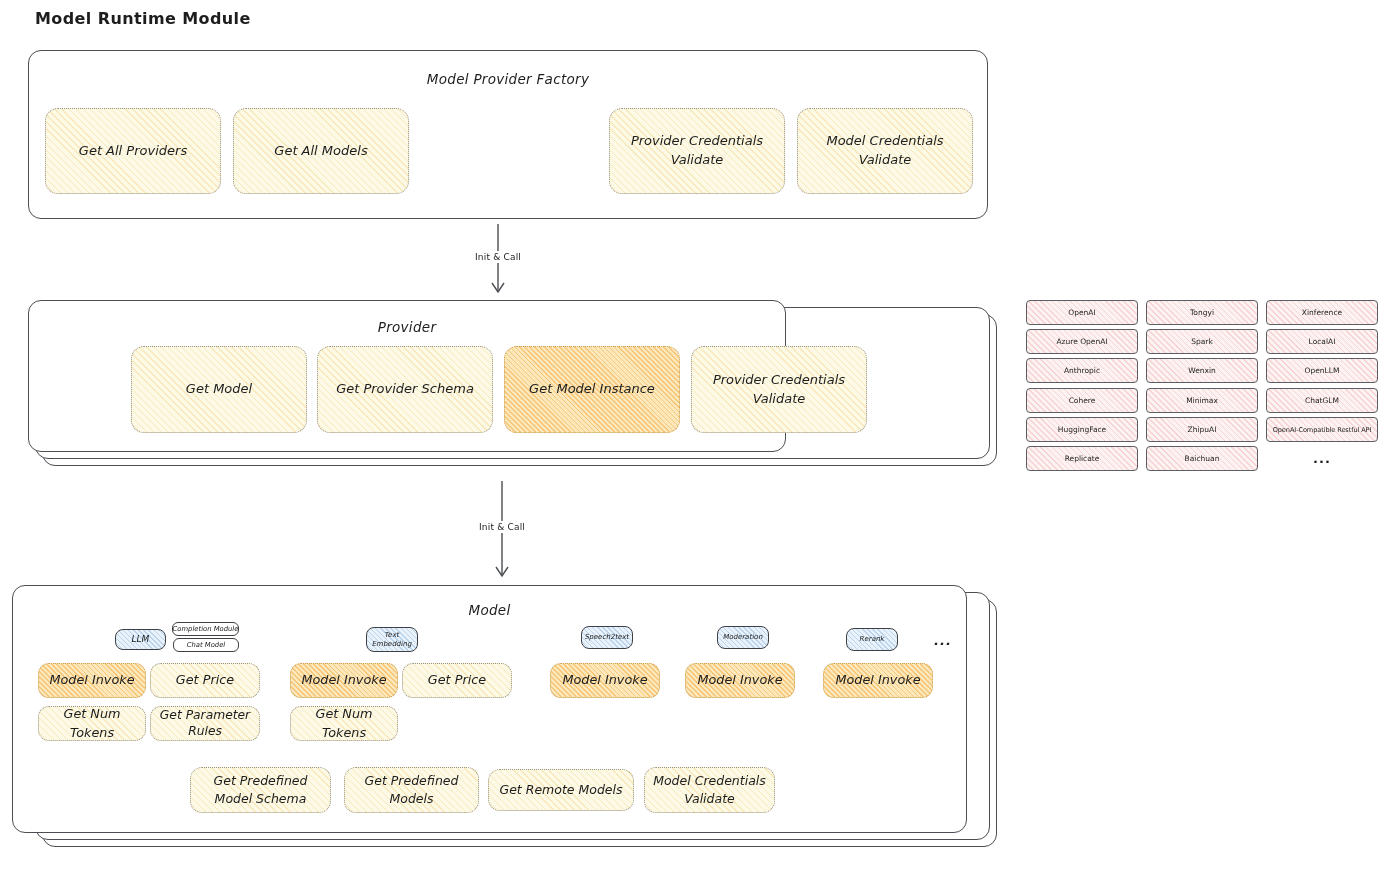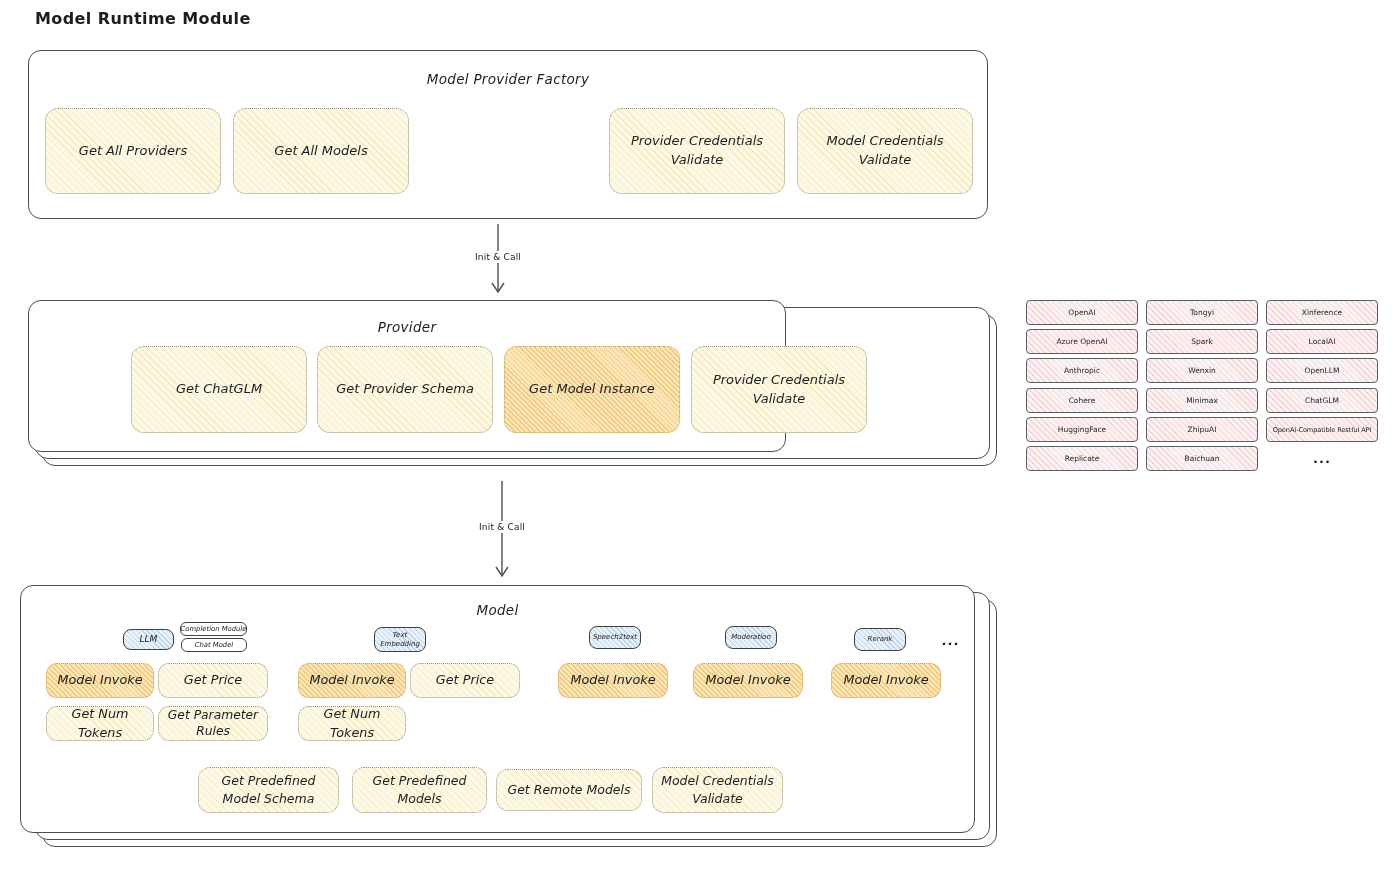--- a/index.html
+++ b/index.html
@@ -86,21 +86,21 @@
       <line x1="11" y1="0" x2="11" y2="67" stroke="#4b4e53" stroke-width="1.4"></line>
       <polyline points="5,59 11,68 17,59" fill="none" stroke="#4b4e53" stroke-width="1.4"></polyline>
     </svg>
     <span class="arrow-label">Init &amp; Call</span>
   </div>
 
   <div class="stack" style="left:42px;top:314px;width:955px;height:152px"></div>
   <div class="stack" style="left:35px;top:307px;width:955px;height:152px"></div>
   <div class="card" style="left:28px;top:300px;width:758px;height:152px">
     <div class="card-title" style="top:18px">Provider</div>
-    <div class="node" style="left:102px;top:45px;width:176px;height:87px">Get ChatGLM</div>
+    <div class="node" style="left:102px;top:45px;width:176px;height:87px">Get Model</div>
     <div class="node" style="left:288px;top:45px;width:176px;height:87px">Get Provider Schema</div>
     <div class="node hl" style="left:475px;top:45px;width:176px;height:87px">Get Model Instance</div>
     <div class="node" style="left:662px;top:45px;width:176px;height:87px">Provider Credentials Validate</div>
   </div>
 
   <div class="pcell" style="left:1026px;top:300px">OpenAI</div>
   <div class="pcell" style="left:1026px;top:329px">Azure OpenAI</div>
   <div class="pcell" style="left:1026px;top:358px">Anthropic</div>
   <div class="pcell" style="left:1026px;top:388px">Cohere</div>
   <div class="pcell" style="left:1026px;top:417px">HuggingFace</div>
@@ -123,21 +123,21 @@
   <div class="arrow" style="left:491px;top:481px;width:22px;height:97px">
     <svg width="22" height="97" viewBox="0 0 22 97">
       <line x1="11" y1="0" x2="11" y2="94" stroke="#4b4e53" stroke-width="1.4"></line>
       <polyline points="5,86 11,95 17,86" fill="none" stroke="#4b4e53" stroke-width="1.4"></polyline>
     </svg>
     <span class="arrow-label">Init &amp; Call</span>
   </div>
 
   <div class="stack" style="left:42px;top:599px;width:955px;height:248px"></div>
   <div class="stack" style="left:35px;top:592px;width:955px;height:248px"></div>
-  <div class="card" style="left:20px;top:585px;width:955px;height:248px">
+  <div class="card" style="left:12px;top:585px;width:955px;height:248px">
     <div class="card-title" style="top:16px">Model</div>
 
     <div class="tab llm" style="left:102px;top:43px;width:51px;height:21px">LLM</div>
     <div class="subtab" style="left:159px;top:36px;width:67px;height:14px">Completion Module</div>
     <div class="subtab" style="left:160px;top:52px;width:66px;height:14px">Chat Model</div>
     <div class="tab" style="left:353px;top:41px;width:52px;height:25px">Text Embedding</div>
     <div class="tab" style="left:568px;top:40px;width:52px;height:23px">Speech2text</div>
     <div class="tab" style="left:704px;top:40px;width:52px;height:23px">Moderation</div>
     <div class="tab" style="left:833px;top:42px;width:52px;height:23px">Rerank</div>
     <div class="more" style="left:915px;top:44px;width:30px;height:20px">...</div>

